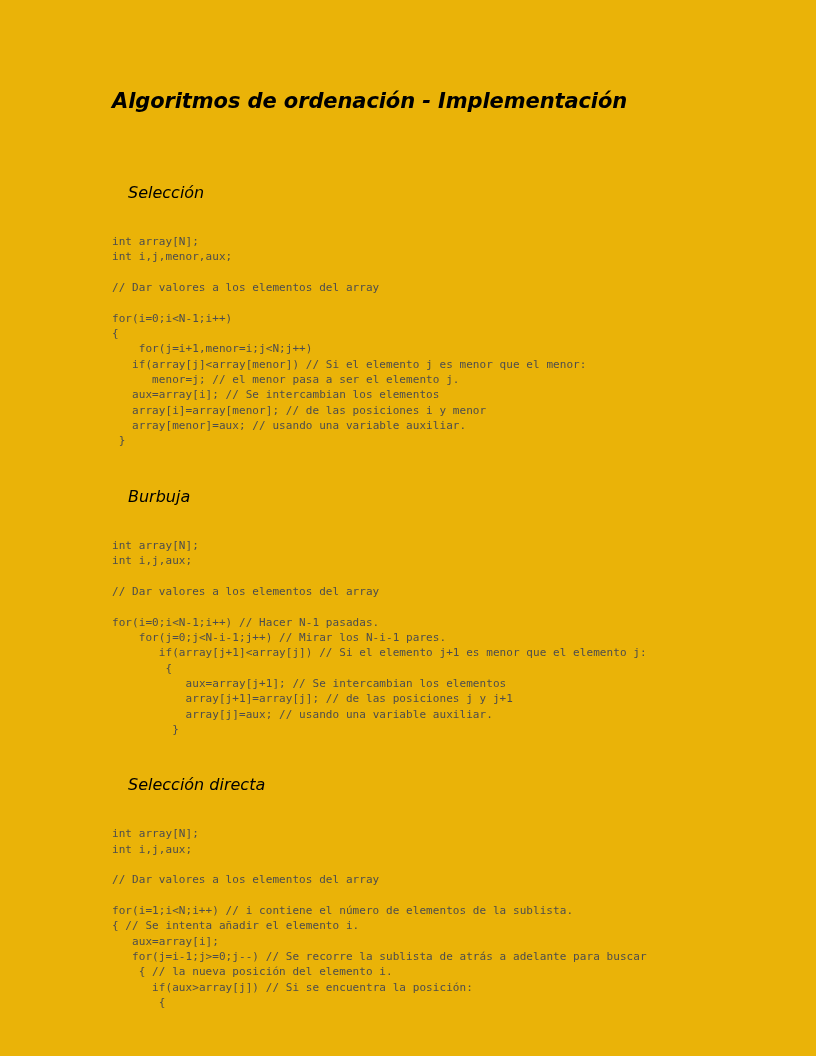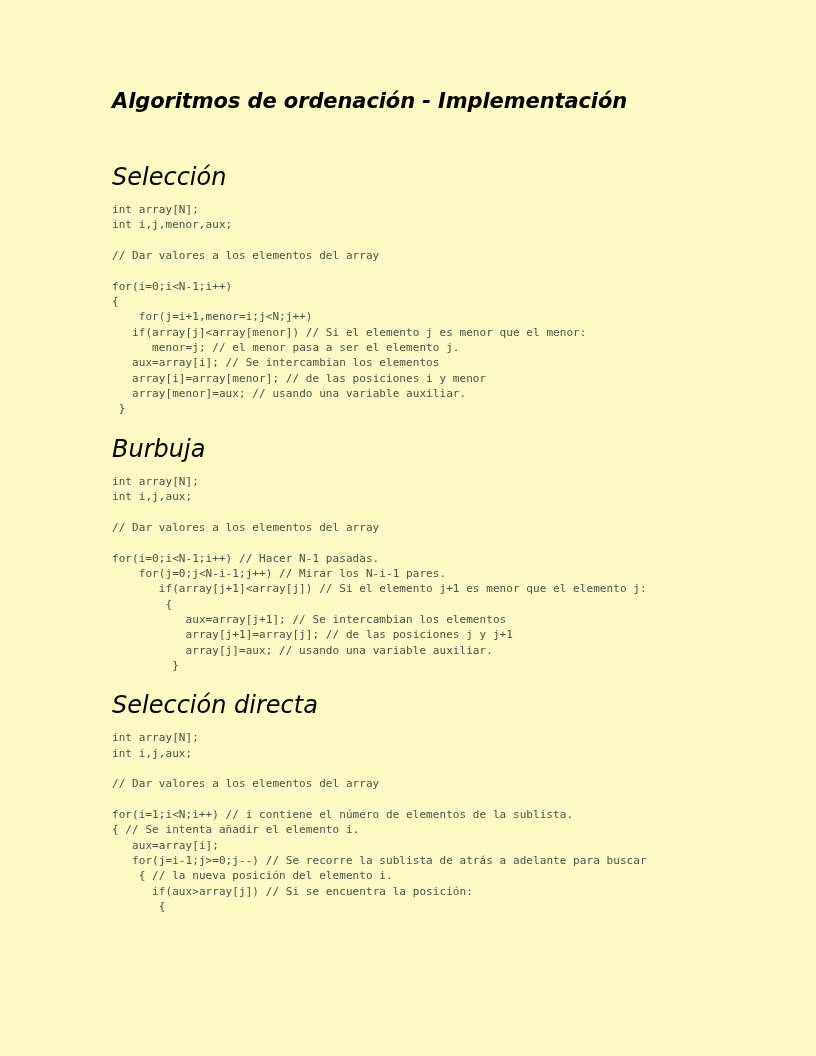--- a/index.html
+++ b/index.html
@@ -12,21 +12,21 @@
     height: 1056px;
     position: relative;
     font-family: "Liberation Sans", sans-serif;
     overflow: hidden;
   }
   .page {
     position: absolute;
     left: 0; top: 0;
     width: 816px;
     height: 1056px;
-    background: #fef9c3;
+    background: #eab308;
     box-sizing: border-box;
     padding: 0;
   }
   .content {
     position: absolute;
     left: 112px;
     top: 88px;
     width: 600px;
   }
   .doc-title {
@@ -40,26 +40,26 @@
     padding: 0;
     line-height: 26px;
     white-space: nowrap;
   }
   .section {
     margin: 0;
     padding: 0;
   }
   .section-heading {
     font-family: "DejaVu Sans", "Liberation Sans", sans-serif;
-    font-size: 24px;
+    font-size: 16px;
     font-weight: normal;
     font-style: italic;
     color: #000000;
     line-height: 22px;
-    margin: 0;
+    margin: 16px;
     padding: 0;
     white-space: nowrap;
   }
   .spacer-title-to-first { height: 52px; }
   .spacer-heading-to-code { height: 14px; }
   .spacer-code-to-heading { height: 21px; }
 
   .code-block {
     font-family: "DejaVu Sans Mono", "Liberation Mono", monospace;
     font-size: 11px;

